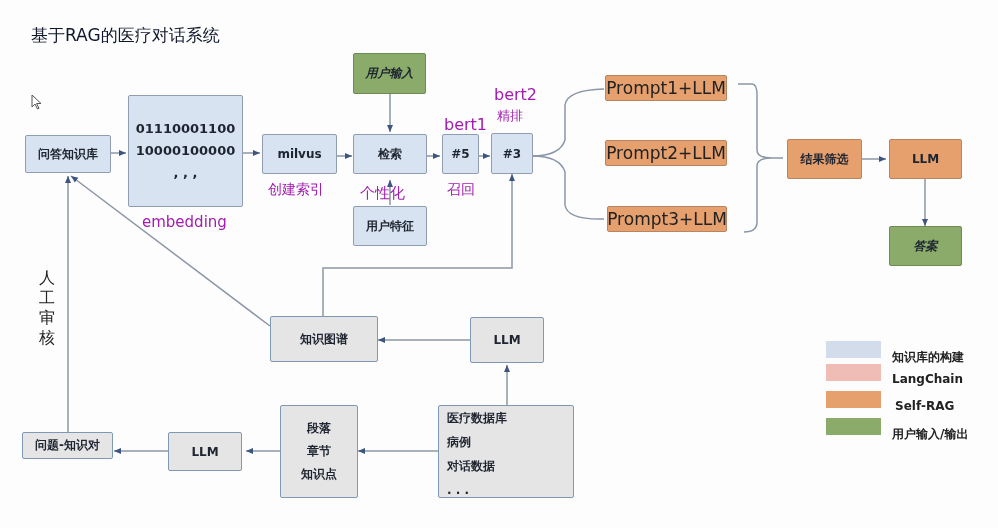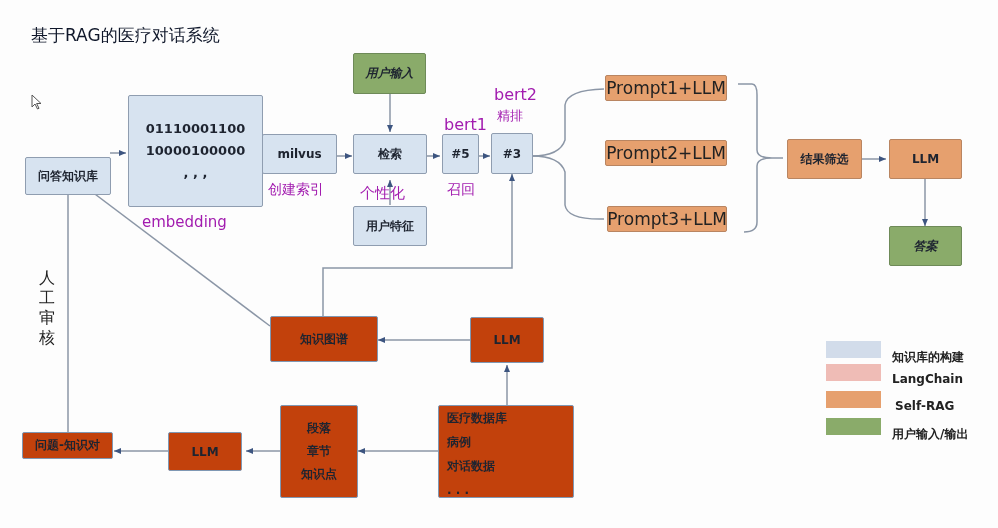--- a/index.html
+++ b/index.html
@@ -12,21 +12,21 @@
   .title {
     position:absolute; left:31px; top:24px; font-size:17px; color:#0f172a;
   }
   .box {
     position:absolute; box-sizing:border-box;
     display:flex; align-items:center; justify-content:center;
     font-size:12px; font-weight:bold; color:#1e2430;
     border:1.5px solid #8f9db0; border-radius:2px;
   }
   .kb-light { background:#d7e3f0; }
-  .kb-mid { background:#c2410c; border-color:#7f98b4; }
+  .kb-mid { background:#e5e5e5; border-color:#7f98b4; }
   .selfrag { background:#e6a06e; border-color:#b98561; }
   .user { background:#8aab6a; border-color:#6e8a58; font-style:italic; }
   .label {
     position:absolute; font-size:14px; color:#a21caf; white-space:nowrap;
   }
   .prompt { font-size:17px; font-weight:normal; color:#222; }
   .embed-lines {
     flex-direction:column; line-height:22px; font-size:13px;
   }
   .data-lines {
@@ -101,23 +101,23 @@
     <line x1="438" y1="451" x2="358" y2="451" marker-end="url(#arr)"></line>
 
     <line x1="280" y1="451" x2="246" y2="451" marker-end="url(#arr)"></line>
 
     <line x1="168" y1="451" x2="114" y2="451" marker-end="url(#arr)"></line>
 
     <line x1="68" y1="432" x2="68" y2="176" marker-end="url(#arr)"></line>
   </g>
 </svg>
 
-<div class="box kb-light" style="left:25px;top:135px;width:86px;height:38px;margin-top:22px;">问答知识库</div>
+<div class="box kb-light" style="left:25px;top:135px;width:86px;height:38px;">问答知识库</div>
 
-<div class="box kb-light embed-lines" style="left:128px;top:95px;width:135px;height:112px;">
+<div class="box kb-light embed-lines" style="left:128px;top:95px;width:115px;height:112px;">
   <div>01110001100</div>
   <div>10000100000</div>
   <div>, , ,</div>
 </div>
 <div class="label" style="left:142px;top:213px;font-size:15px;">embedding</div>
 
 <div class="box kb-light" style="left:262px;top:134px;width:75px;height:40px;">milvus</div>
 <div class="label" style="left:268px;top:181px;">创建索引</div>
 
 <div class="box user" style="left:353px;top:53px;width:73px;height:41px;">用户输入</div>

